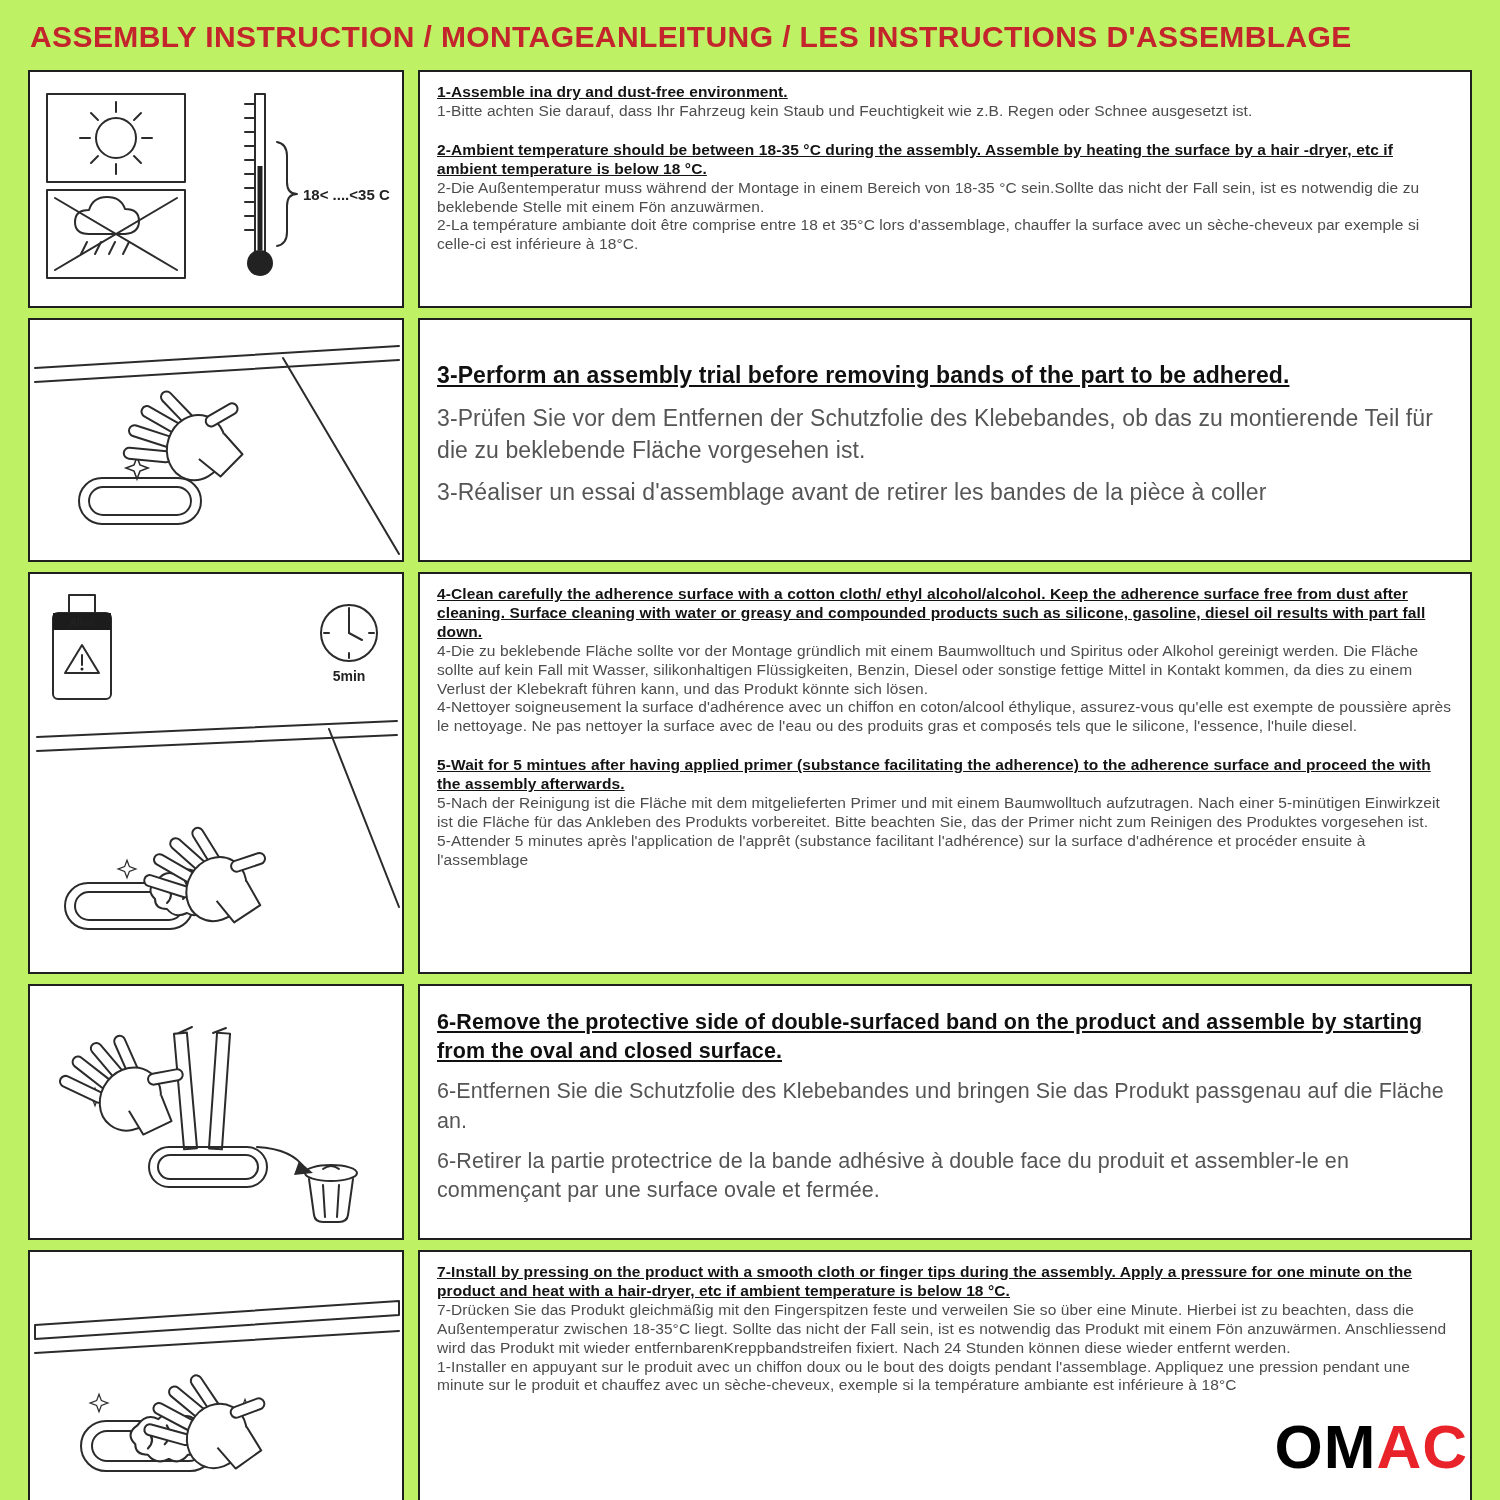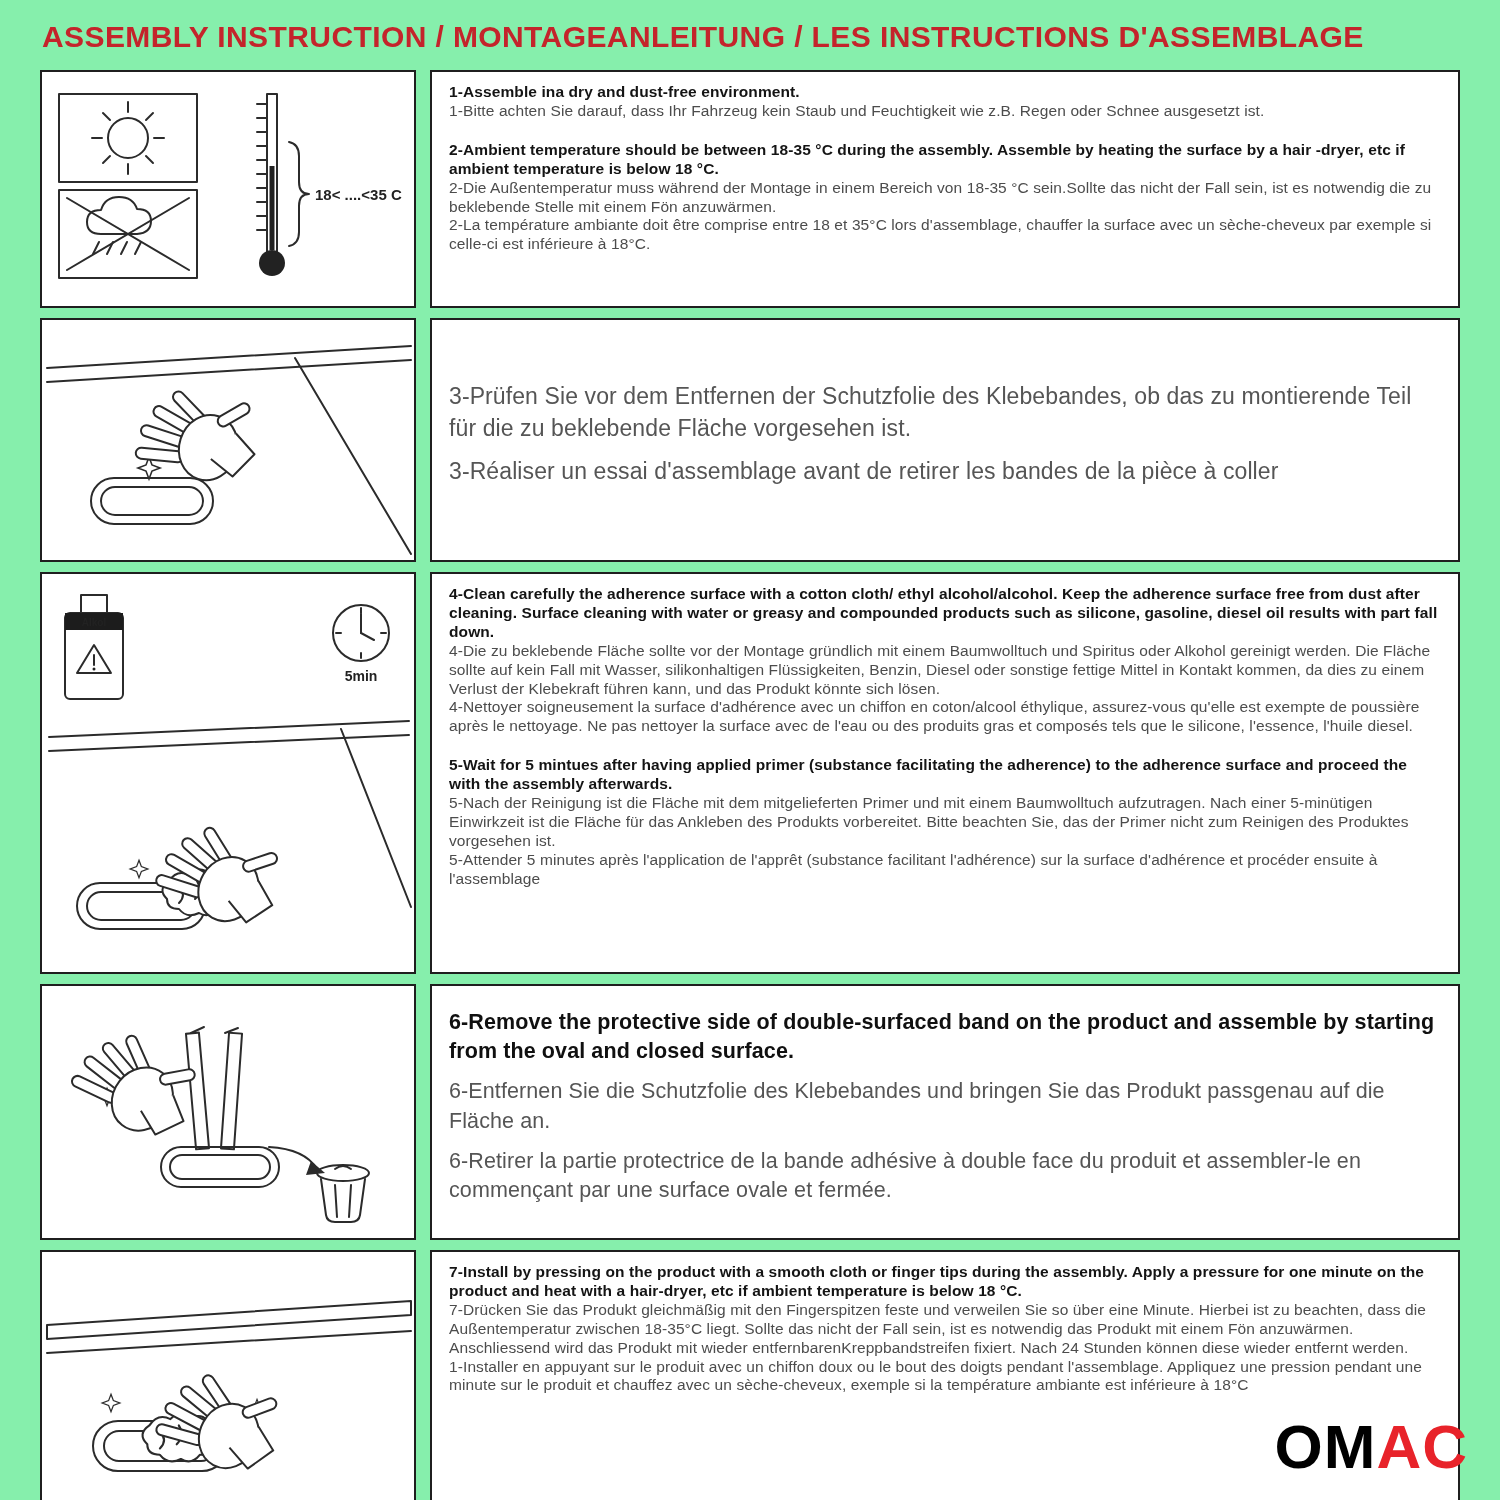--- a/index.html
+++ b/index.html
@@ -1,23 +1,23 @@
 <!DOCTYPE html>
 <html><head>
 <meta charset="utf-8">
 <style>
   html,body{margin:0;padding:0;background:#fff;font-family:"Liberation Sans",sans-serif;color:#222;}
-  .page{position:relative;width:1500px;height:1500px;box-sizing:border-box;padding:16px 40px;overflow:hidden;background:#86efac;}
+  .page{position:relative;width:1500px;height:1500px;box-sizing:border-box;padding:16px 28px;overflow:hidden;background:#bef264;}
   .title{font-size:30px;font-weight:800;color:#c4242b;margin:4px 0 16px 2px;letter-spacing:.4px;}
   .row{display:flex;gap:14px;margin-bottom:10px;}
   .illus{flex:0 0 376px;border:2px solid #1f1f1f;display:flex;align-items:center;justify-content:center;background:#fff;box-sizing:border-box;text-align:center;}
   .tbox{flex:1;border:2px solid #1f1f1f;padding:11px 17px;box-sizing:border-box;background:#fff;}
   .r1{height:238px}.r2{height:244px}.r3{height:402px}.r4{height:256px}.r5{height:300px}
   .tbox p{margin:0;font-size:15.5px;line-height:1.22;color:#4c4c4c;letter-spacing:.1px;}
-  .tbox p.b{font-weight:700;color:#141414;}
+  .tbox p.b{font-weight:700;color:#141414;text-decoration:underline;}
   .tbox p.gap{margin-top:20px;}
   .center{display:flex;flex-direction:column;justify-content:center;}
   .big p{font-size:23px;line-height:1.38;margin-bottom:11px;color:#555;}
   .big p.b{color:#101010;}
   .mid p{font-size:21.5px;line-height:1.36;margin-bottom:11px;color:#555;}
   .mid p.b{color:#101010;}
   .logo{position:absolute;right:32px;bottom:22px;font-size:62px;font-weight:900;line-height:1;letter-spacing:1px;margin-top:26px;}
   .logo .blk{color:#000;}
   .logo .red{color:#e8232a;}
   
@@ -124,20 +124,21 @@
         </g>
         <g>
           <rect class="ln" x="48" y="156" width="122" height="46" rx="23"></rect>
           <rect class="ln" x="58" y="165" width="102" height="28" rx="14"></rect>
         </g>
         <use href="#sparkle-shape" transform="translate(106,146)"></use>
         <use href="#hand-shape" transform="translate(118,64) rotate(18)"></use>
       </svg>
     </div>
     <div class="tbox big center">
+      <p class="b">3-Perform an assembly trial before removing bands of the part to be adhered.</p>
       <p>3-Prüfen Sie vor dem Entfernen der Schutzfolie des Klebebandes, ob das zu montierende Teil für die zu beklebende Fläche vorgesehen ist.</p>
       <p>3-Réaliser un essai d'assemblage avant de retirer les bandes de la pièce à coller</p>
     </div>
   </section>
 
   <section class="row r3">
     <div class="illus">
       <svg width="370" height="392" viewBox="0 0 370 392">
         <g>
           <rect class="ln" x="22" y="36" width="58" height="86" rx="5"></rect>

